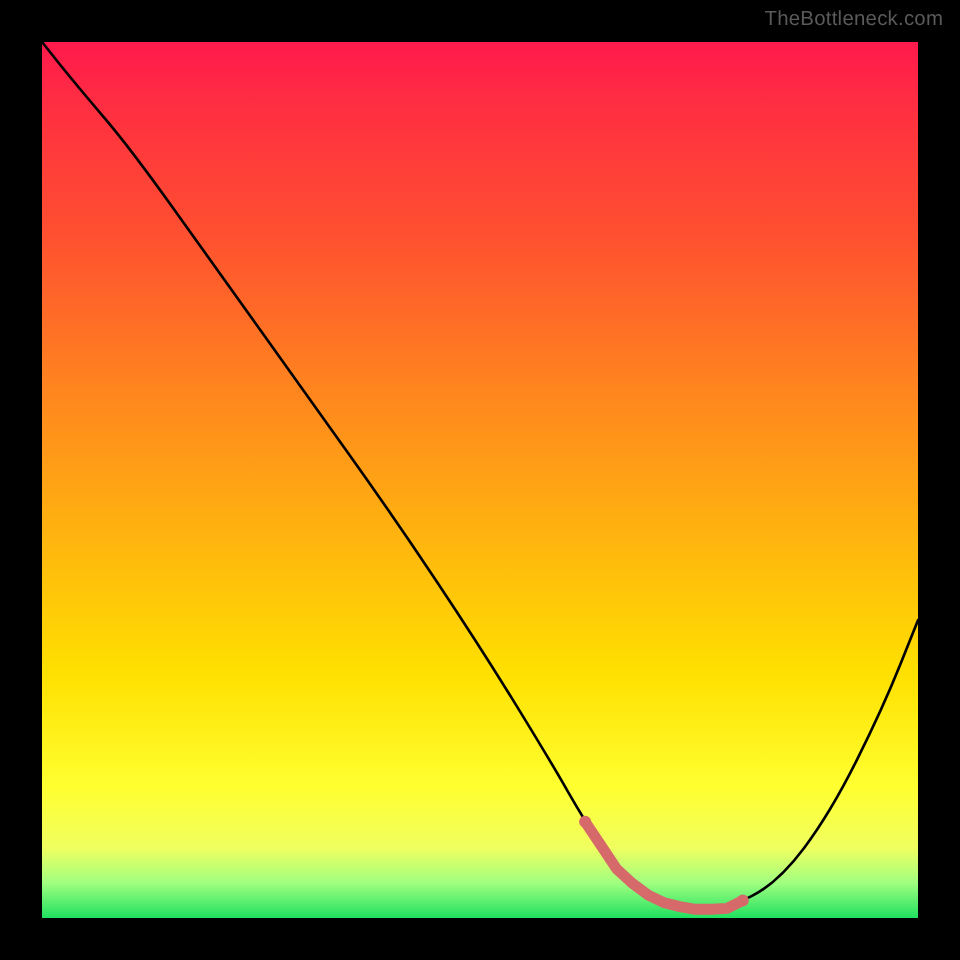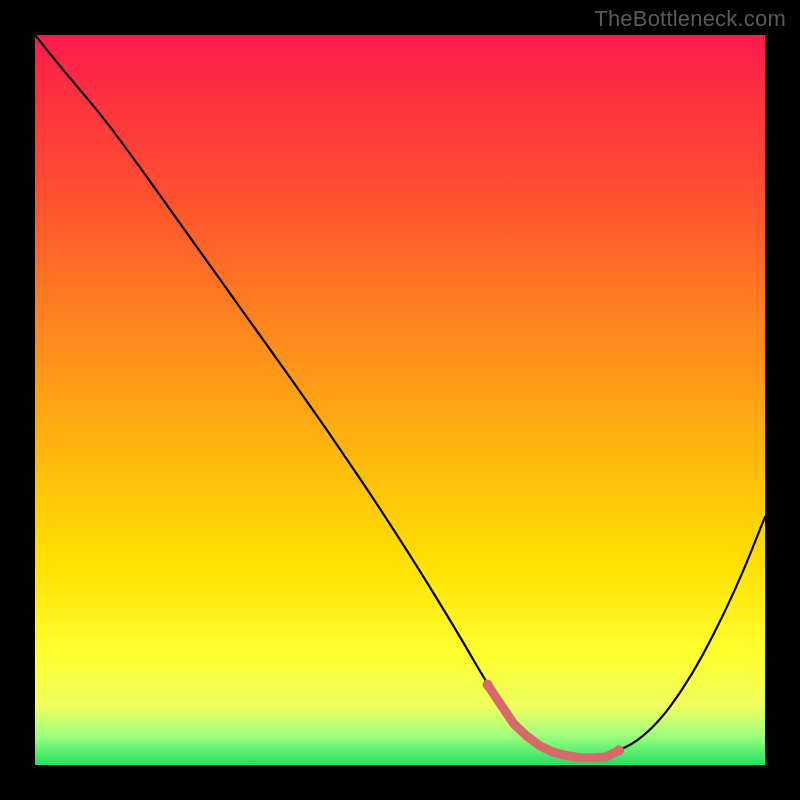--- a/index.html
+++ b/index.html
@@ -8,21 +8,21 @@
     position: relative;
     width: 800px;
     height: 800px;
     background: #000;
   }
   .watermark {
     position: absolute;
     top: 6px;
     right: 14px;
     color: #5a5a5a;
-    font-size: 22px;
+    font-size: 17px;
     font-weight: 500;
     z-index: 10;
     letter-spacing: 0.2px;
   }
   .plot-area {
     position: absolute;
     left: 35px;
     top: 35px;
     width: 730px;
     height: 730px;

